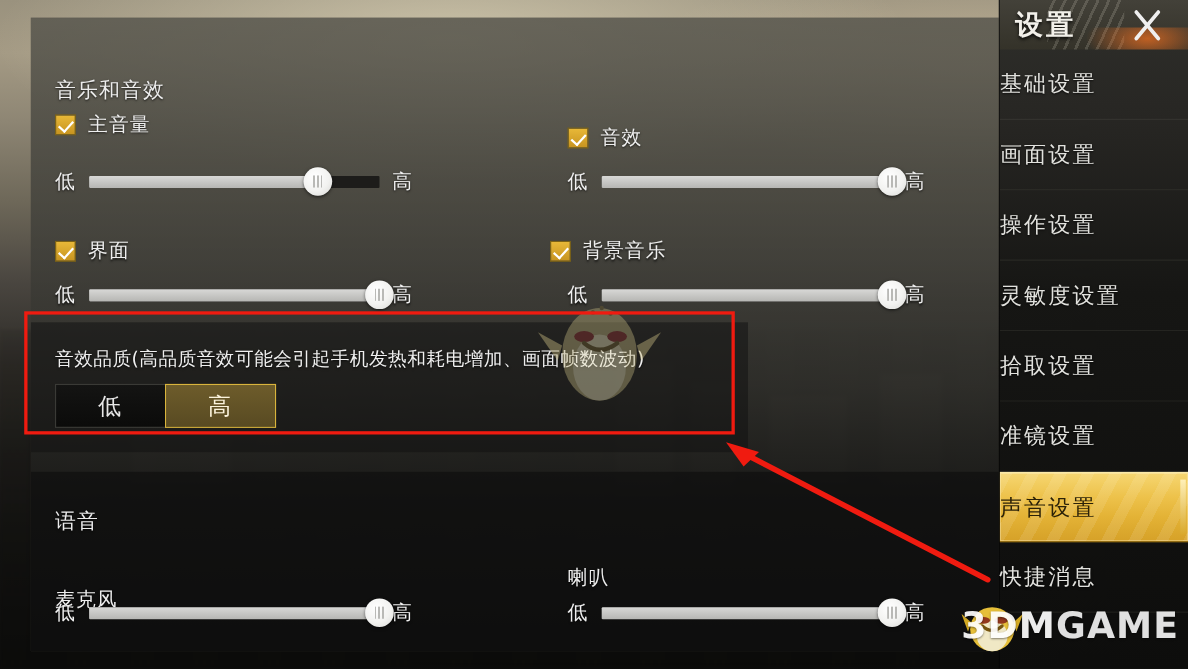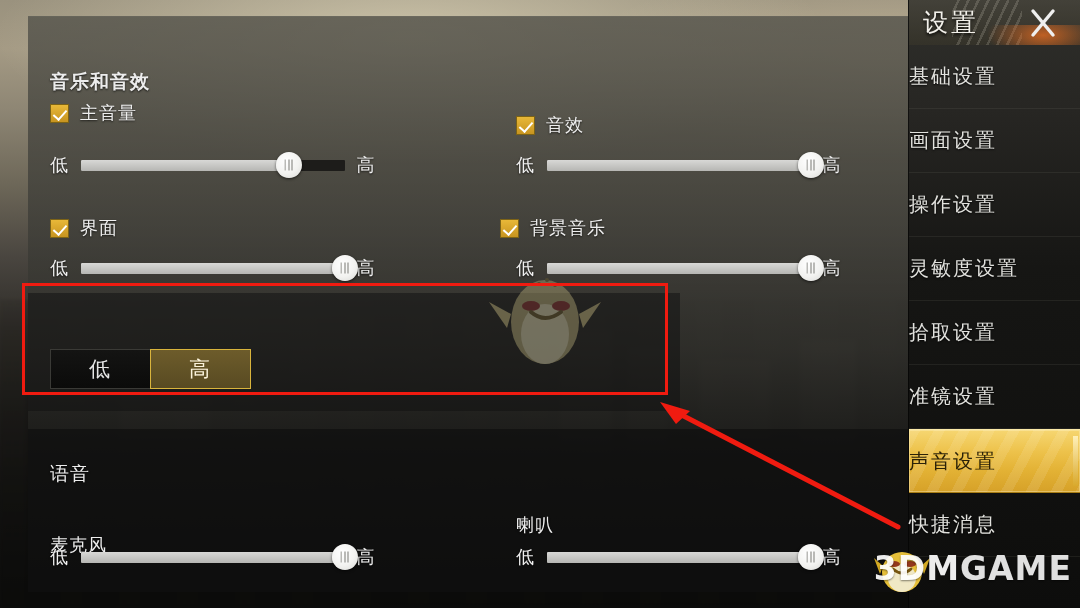--- a/index.html
+++ b/index.html
@@ -194,21 +194,21 @@
     position: relative;
     height: 45px;
     background: linear-gradient(to bottom, #434139, #343229);
     display: flex; align-items: center;
     overflow: hidden;
   }
   .sb-title {
     position: relative; z-index: 2;
     margin-left: 14px;
     font-size: 25px; color: #f2f0ea; letter-spacing: 3px;
-    font-weight: normal;
+    font-weight: bold;
     text-shadow: 0 2px 3px rgba(0,0,0,.85);
   }
   .sb-header-stripes {
     position: absolute; right: 58px; top: -10px; width: 70px; height: 70px;
     background: repeating-linear-gradient(115deg,
       rgba(210,205,190,.20) 0px, rgba(210,205,190,.20) 2.5px,
       rgba(0,0,0,0) 2.5px, rgba(0,0,0,0) 9px);
     z-index: 1;
   }
   .sb-header-glow {
@@ -279,21 +279,21 @@
     <div class="bg-silo" style="left:628px;top:348px;width:40px;height:100px;"></div>
     <div class="bg-silo" style="left:700px;top:360px;width:70px;height:80px;"></div>
     <div class="bg-silo" style="left:800px;top:340px;width:56px;height:108px;"></div>
     <div class="bg-silo" style="left:120px;top:370px;width:90px;height:70px;"></div>
   </div>
 
   <div class="panel">
     <div class="panel-sheen"></div>
     <div class="panel-inner">
 
-      <div class="section-title" style="left:22px;top:52px;font-weight:bold;">音乐和音效</div>
+      <div class="section-title" style="left:22px;top:52px;">音乐和音效</div>
 
       <div class="chk-row" style="left:22px;top:84px;">
         <div class="chk"></div>
         <span class="row-label">主音量</span>
       </div>
       <div class="slider-row" style="left:22px;top:136px;">
         <span class="end-label">低</span>
         <div class="track" style="width:264px;">
           <div class="fill" style="width:79%"></div>
           <div class="thumb" style="left:79%"></div>
@@ -334,20 +334,21 @@
       <div class="slider-row" style="left:488px;top:239px;">
         <span class="end-label">低</span>
         <div class="track" style="width:264px;">
           <div class="fill" style="width:100%"></div>
           <div class="thumb" style="left:100%"></div>
         </div>
         <span class="end-label">高</span>
       </div>
 
       <div class="quality-card">
+        <div class="quality-label">音效品质(高品质音效可能会引起手机发热和耗电增加、画面帧数波动)</div>
         <div class="seg-group">
           <div class="seg">低</div>
           <div class="seg active">高</div>
         </div>
       </div>
 
       <div class="voice-card">
         <div class="section-title" style="left:22px;top:32px;">语音</div>
 
         <div class="row-label" style="position:absolute;left:22px;top:84px;margin-top:20px;">麦克风</div>

